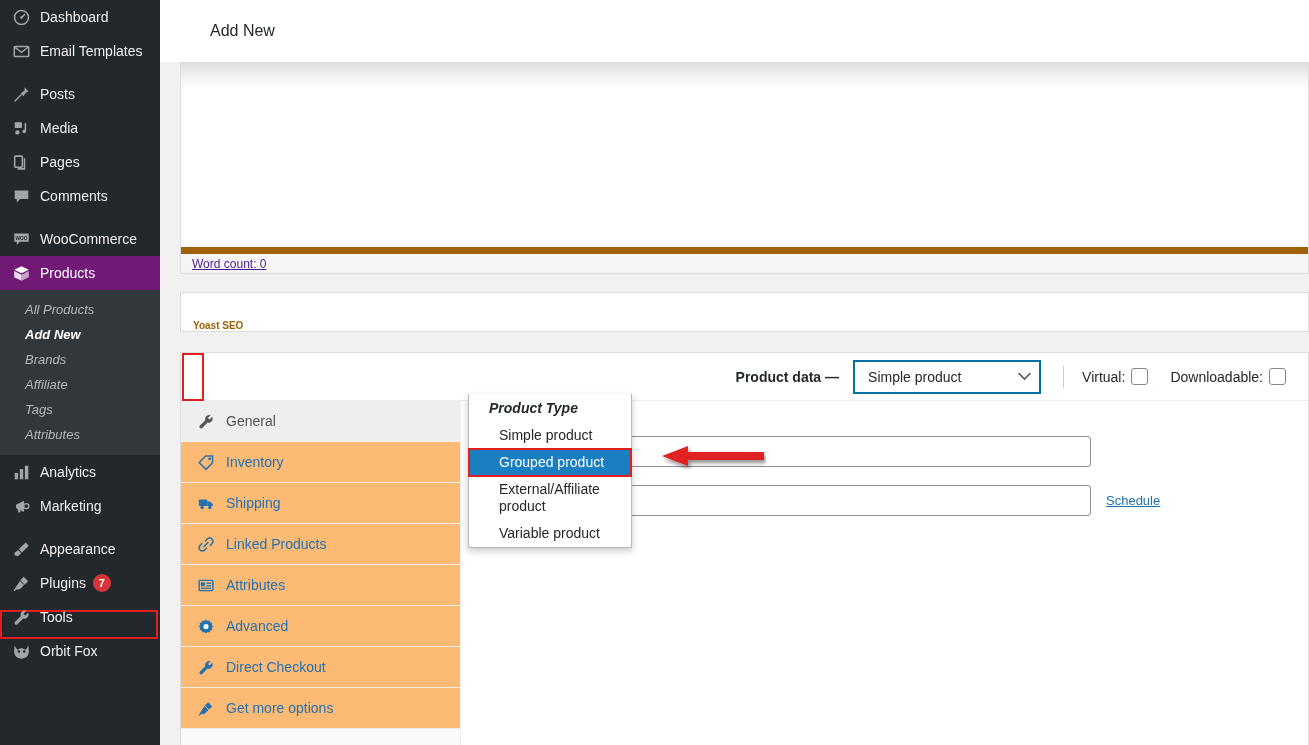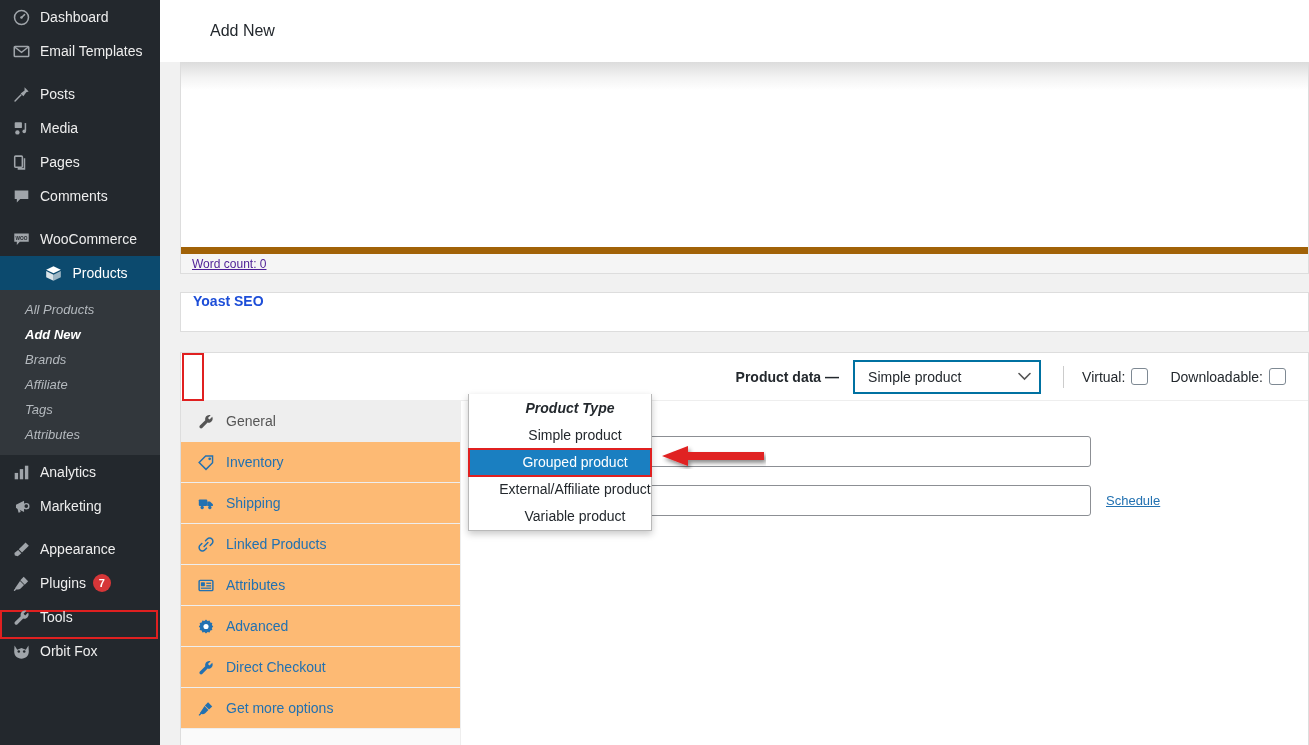--- a/index.html
+++ b/index.html
@@ -28,23 +28,22 @@
   }
   .menu-item .mi-icon {
     width: 20px; height: 20px;
     display: inline-flex; align-items: center; justify-content: center;
     margin-right: 9px;
     color: #a0a5aa;
     flex: 0 0 20px;
   }
   .menu-item .mi-label { font-size: 14px; line-height: 1; }
   .menu-item.active {
-    background: #0c4a6e;
+    background: #701a75;
     color: #fff;
-    justify-content: center;
   }
   .menu-item.active .mi-icon { color: #fff; }
   .menu-item.active::after {
     content: "";
     position: absolute; right: -8px; top: 50%;
     transform: translateY(-50%);
     border-style: solid;
     border-width: 8px 0 8px 8px;
     border-color: transparent transparent transparent #0073aa;
   }
@@ -123,23 +122,23 @@
     padding-left: 11px;
     font-size: 12px; color: #4c1d95; text-decoration: underline;
   }
 
   
   #yoast-box {
     position: absolute; left: 20px; top: 292px;
     width: 1129px; height: 40px;
     background: #fff;
     border: 1px solid #ddd;
-    display: flex; align-items: flex-start;
+    display: flex; align-items: flex-end;
     padding-left: 12px;
-    font-size: 14px; color: #1d4ed8;
+    font-size: 10px; color: #a16207;
     font-weight: bold;
   }
 
   
   #product-data {
     position: absolute; left: 20px; top: 352px;
     width: 1129px; height: 393px;
     background: #fff;
     border: 1px solid #ddd;
   }
@@ -250,27 +249,26 @@
     margin-left: 15px;
     font-size: 13px;
     color: #2271b1;
     text-decoration: underline;
   }
 
   
   #dropdown {
     position: absolute;
     left: 308px; top: 394px;
-    width: 184px;
+    width: 164px;
     background: #fff;
     border: 1px solid #b9b9b9;
     border-top: none;
     z-index: 50;
     box-shadow: 0 3px 7px rgba(0,0,0,.22);
-    text-align: center;
   }
   .dd-group {
     font-size: 14px;
     font-weight: bold;
     font-style: italic;
     color: #23282d;
     padding: 6px 0 6px 20px;
   }
   .dd-option {
     font-size: 14px;

